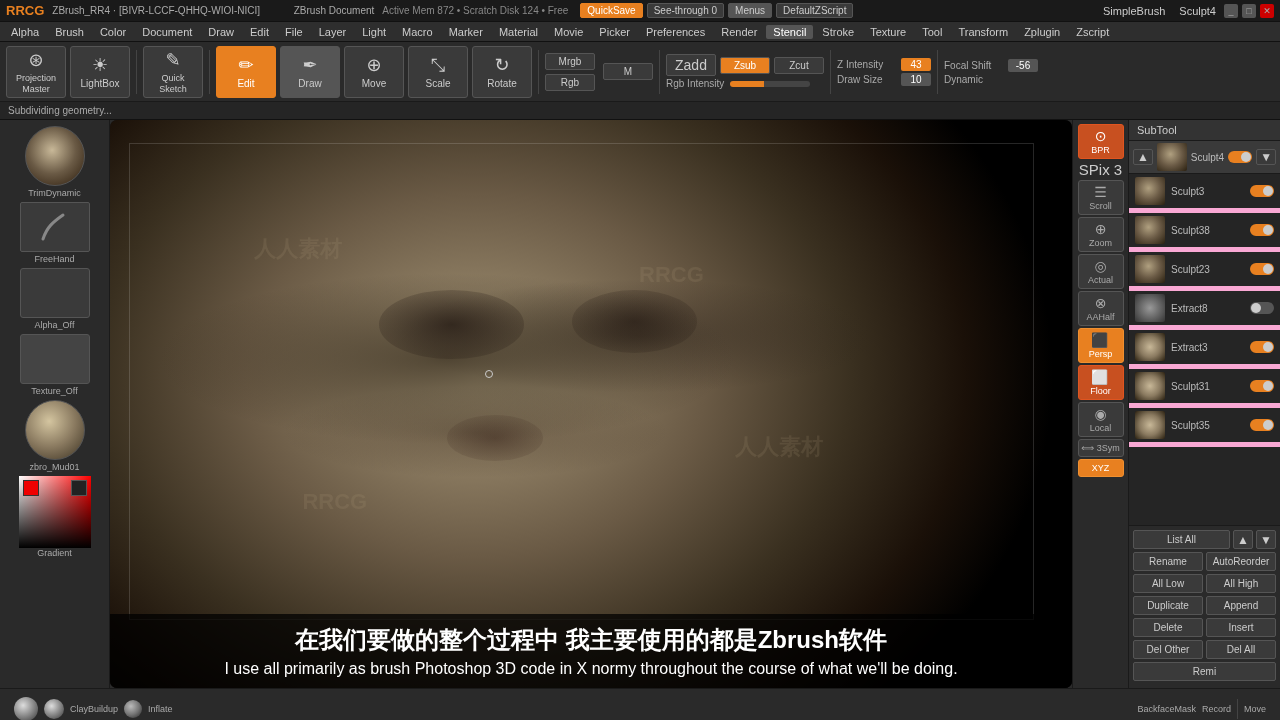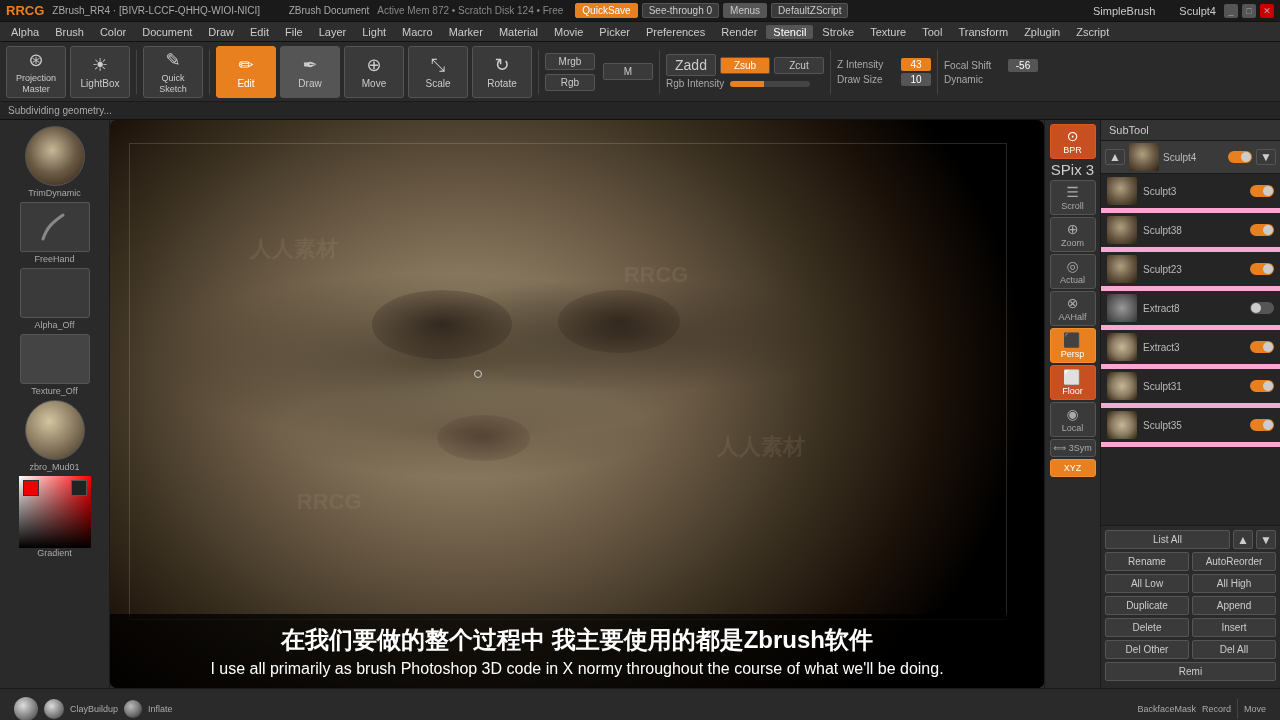--- a/index.html
+++ b/index.html
@@ -239,21 +239,21 @@
     .rt-btn.orange { background: #c85020; border-color: #e05520; color: #fff; }
     .rt-btn.orange2 { background: #e88020; border-color: #f09030; color: #fff; }
     .rt-btn .rt-icon {
       font-size: 14px;
       display: block;
       margin-bottom: 1px;
     }
 
     
     #subtool-panel {
-      width: 180px;
+      width: 152px;
       background: #2a2a2a;
       border-left: 1px solid #1a1a1a;
       display: flex;
       flex-direction: column;
       overflow: hidden;
     }
     .st-header {
       background: #333;
       padding: 4px 8px;
       font-size: 11px;
@@ -436,21 +436,21 @@
   <span class="title-text">ZBrush_RR4 · [BIVR-LCCF-QHHQ-WIOI-NICI]</span>
   <div class="top-bar-buttons">
     <span style="font-size:10px;color:#aaa;margin-right:4px;">ZBrush Document</span>
     <span style="font-size:10px;color:#888;margin-right:8px;">Active Mem 872 • Scratch Disk 124 • Free</span>
     <button class="top-btn orange">QuickSave</button>
     <button class="top-btn">See-through 0</button>
     <button class="top-btn active">Menus</button>
     <button class="top-btn">DefaultZScript</button>
   </div>
   <div style="flex:1"></div>
-  <div style="display:flex;gap:24px;align-items:center;">
+  <div style="display:flex;gap:14px;align-items:center;">
     <span style="font-size:11px;color:#ccc;">SimpleBrush</span>
     <span style="font-size:11px;color:#ccc;">Sculpt4</span>
   </div>
   <div class="title-buttons">
     <div class="title-btn">_</div>
     <div class="title-btn">□</div>
     <div class="title-btn" style="background:#c00;">✕</div>
   </div>
 </div>
 

